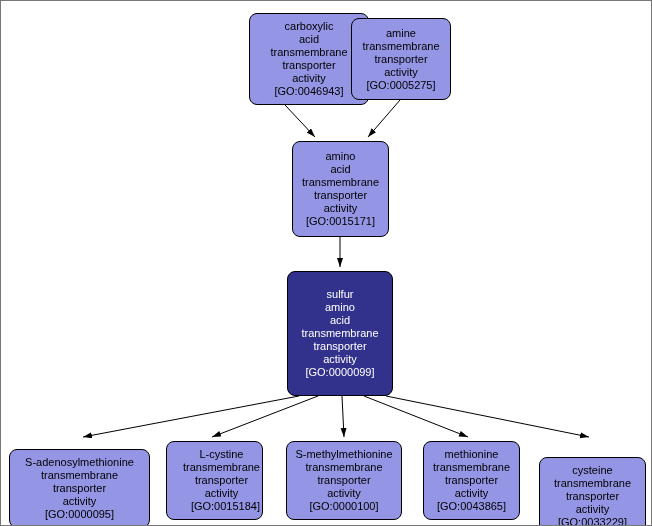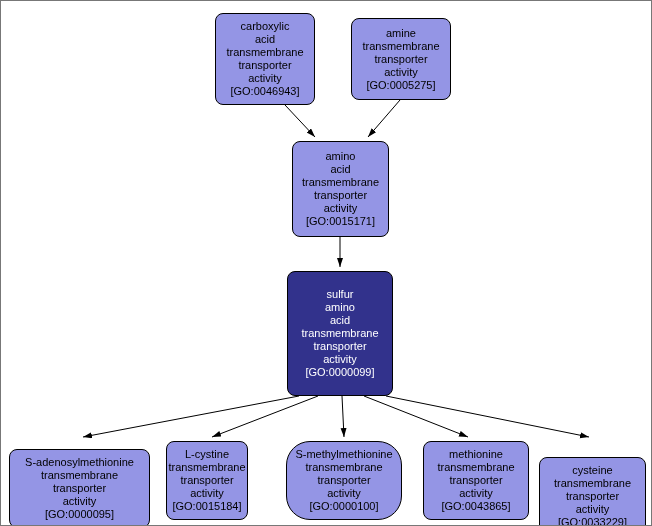--- a/index.html
+++ b/index.html
@@ -69,21 +69,21 @@
     <line x1="284" y1="104" x2="314" y2="136" stroke="#000000" stroke-width="1" marker-end="url(#arrow)"></line>
     <line x1="399" y1="99" x2="367" y2="136" stroke="#000000" stroke-width="1" marker-end="url(#arrow)"></line>
     <line x1="339" y1="236" x2="339" y2="266" stroke="#000000" stroke-width="1" marker-end="url(#arrow)"></line>
     <line x1="298" y1="395" x2="82" y2="436" stroke="#000000" stroke-width="1" marker-end="url(#arrow)"></line>
     <line x1="317" y1="395" x2="211" y2="436" stroke="#000000" stroke-width="1" marker-end="url(#arrow)"></line>
     <line x1="341" y1="395" x2="343" y2="436" stroke="#000000" stroke-width="1" marker-end="url(#arrow)"></line>
     <line x1="363" y1="395" x2="467" y2="436" stroke="#000000" stroke-width="1" marker-end="url(#arrow)"></line>
     <line x1="385" y1="395" x2="588" y2="436" stroke="#000000" stroke-width="1" marker-end="url(#arrow)"></line>
   </svg>
 
-  <div class="node" style="left:214px; top:12px; width:100px; height:92px;">
+  <div class="node" style="left:248px; top:12px; width:120px; height:92px;">
     <div class="node-name">carboxylic
 acid
 transmembrane
 transporter
 activity</div>
     <div class="node-id">[GO:0046943]</div>
   </div>
 
   <div class="node" style="left:350px; top:17px; width:100px; height:82px;align-items:center;">
     <div class="node-name">amine
@@ -113,37 +113,37 @@
   </div>
 
   <div class="node" style="left:8px; top:440px; width:141px; height:79px;margin-top:8px;">
     <div class="node-name">S-adenosylmethionine
 transmembrane
 transporter
 activity</div>
     <div class="node-id">[GO:0000095]</div>
   </div>
 
-  <div class="node" style="left:165px; top:440px; width:82px; height:79px;">
+  <div class="node" style="left:165px; top:440px; width:97px; height:79px;align-items:flex-end;">
     <div class="node-name">L-cystine
 transmembrane
 transporter
 activity</div>
     <div class="node-id">[GO:0015184]</div>
   </div>
 
-  <div class="node" style="left:285px; top:440px; width:116px; height:79px;border-radius:24px;">
+  <div class="node" style="left:285px; top:440px; width:116px; height:79px;">
     <div class="node-name">S-methylmethionine
 transmembrane
 transporter
 activity</div>
     <div class="node-id">[GO:0000100]</div>
   </div>
 
-  <div class="node" style="left:422px; top:440px; width:106px; height:79px;text-align:center;">
+  <div class="node" style="left:422px; top:440px; width:97px; height:79px;text-align:center;">
     <div class="node-name">methionine
 transmembrane
 transporter
 activity</div>
     <div class="node-id">[GO:0043865]</div>
   </div>
 
   <div class="node" style="left:538px; top:456px; width:107px; height:79px;">
     <div class="node-name">cysteine
 transmembrane

